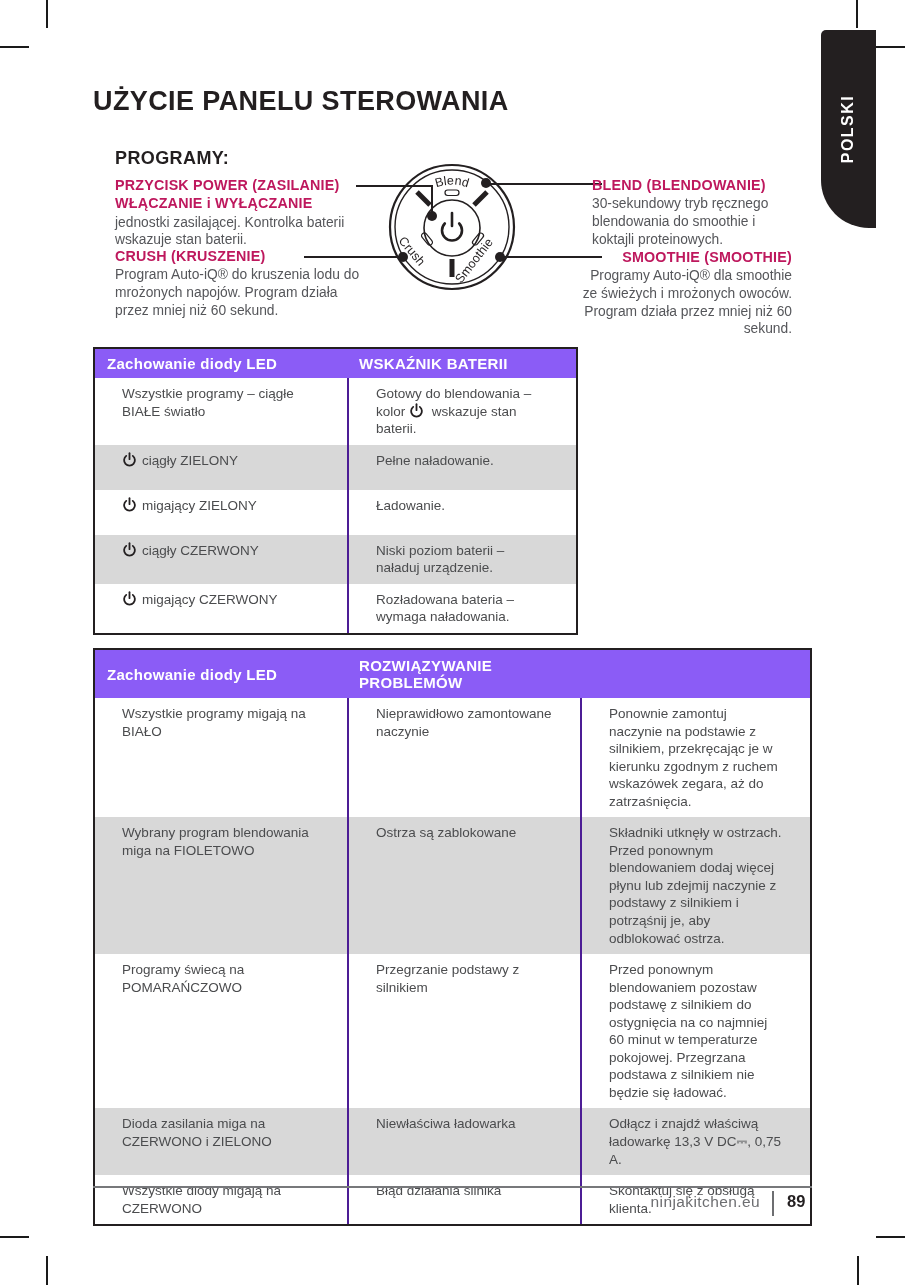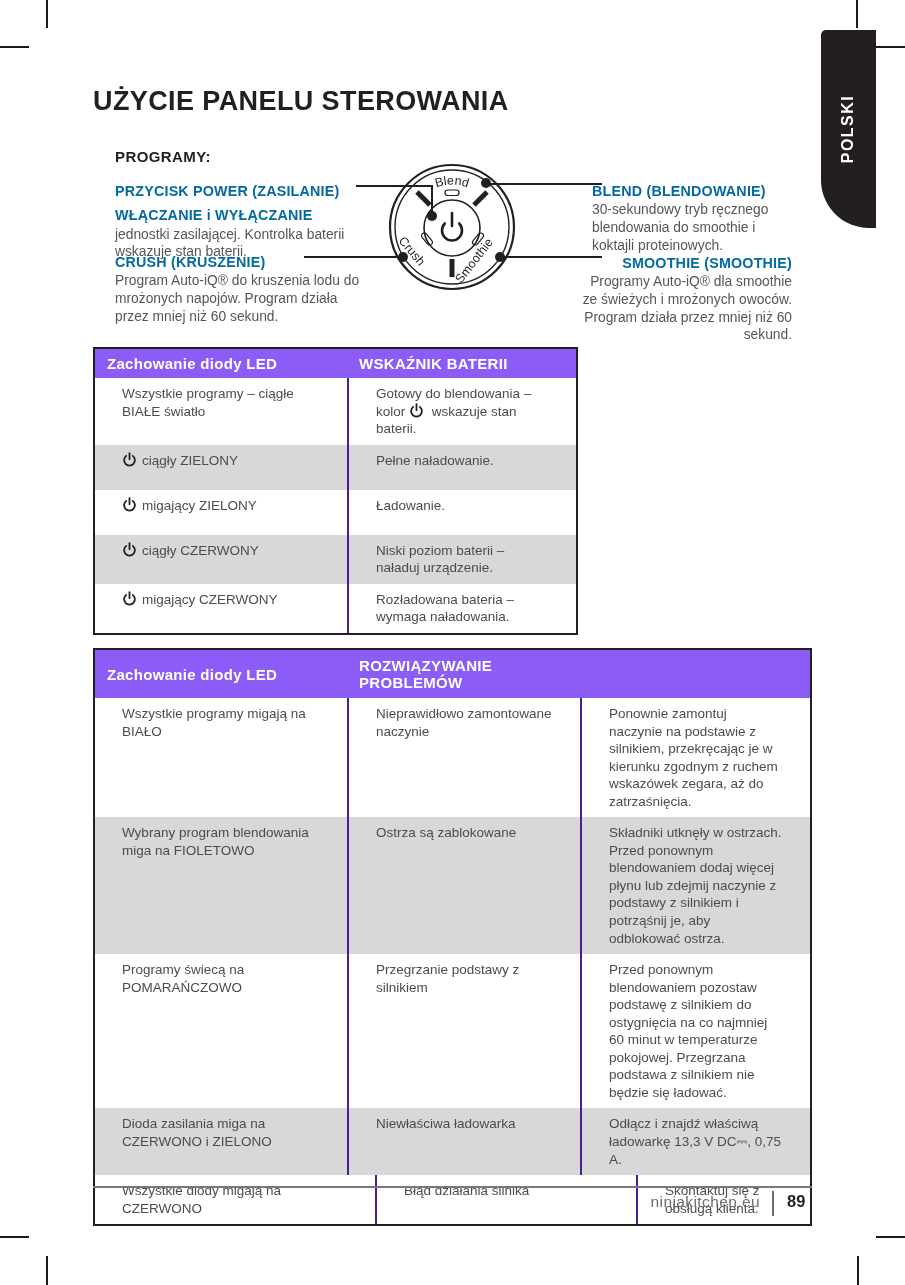--- a/index.html
+++ b/index.html
@@ -19,24 +19,24 @@
   }
   .side-tab span {
     transform:rotate(-90deg); color:#ffffff; font-weight:bold;
     font-size:16px; letter-spacing:1.5px; white-space:nowrap;
   }
   
   .title {
     position:absolute; left:93px; top:86px; font-size:27px; font-weight:bold;
     letter-spacing:0.4px; color:#231f20;
   }
-  .programs-label { position:absolute; left:115px; top:148px; font-size:15px; font-weight:bold; letter-spacing:0.4px; }
+  .programs-label { position:absolute; left:115px; top:148px; font-size:18px; font-weight:bold; letter-spacing:0.4px; }
   
   .co { position:absolute; font-size:13.8px; line-height:1.28; }
-  .co .h { font-weight:bold; font-size:14.3px; color:#0369a1; letter-spacing:0.2px;margin-top:6px; }
+  .co .h { font-weight:bold; font-size:14.3px; color:#be185d; letter-spacing:0.2px; }
   .co .b { color:#55565a; margin-top:1px; }
   .co-power { left:115px; top:176px; width:250px; }
   .co-crush { left:115px; top:247px; width:248px; }
   .co-blend { right:113px; top:176px; width:200px; }
   .co-smoothie { right:113px; top:248px; width:220px; text-align:right; }
   .diagram-svg { position:absolute; left:90px; top:145px; }
   
   .tbl { position:absolute; background:#fff; border:2px solid #231f20; }
   .btable { left:93px; top:347px; width:485px; }
   .ttable { left:93px; top:648px; width:719px; }
@@ -53,21 +53,21 @@
     display:flex; align-items:flex-start;
   }
   .trow > div + div { border-left:2px solid #4c1d95; }
   .btable .trow { min-height:45px; }
   .btable .trow:first-child { min-height:52px; }
   .btable .trow:last-child { min-height:46px; }
   .ttable .trow:nth-child(1) { min-height:78px; }
   .ttable .trow:nth-child(2) { min-height:110px; }
   .ttable .trow:nth-child(3) { min-height:110px; }
   .ttable .trow:nth-child(4) { min-height:53px; }
-  .ttable .trow:nth-child(5) { min-height:47px;gap:28px; }
+  .ttable .trow:nth-child(5) { min-height:47px; }
   .cellwrap { display:inline; }
   svg.pwr { width:15px; height:15px; vertical-align:-2px; margin-right:5px; flex:0 0 auto; }
   svg.pwr path { fill:none; stroke:#231f20; stroke-width:2.4; stroke-linecap:round; }
   svg.pwr.inline { margin:0 4px 0 0; }
   
   .footer-rule { position:absolute; left:93px; top:1186px; width:719px; height:2px; background:#77787b; }
   .footer-site { position:absolute; left:540px; top:1193px; width:220px; text-align:right; font-size:15.5px; color:#6d6e71; letter-spacing:0.4px; }
   .footer-div { position:absolute; left:772px; top:1191px; width:2px; height:25px; background:#6d6e71; }
   .footer-page { position:absolute; left:787px; top:1192px; font-size:16.5px; font-weight:bold; color:#231f20; }
 </style>

